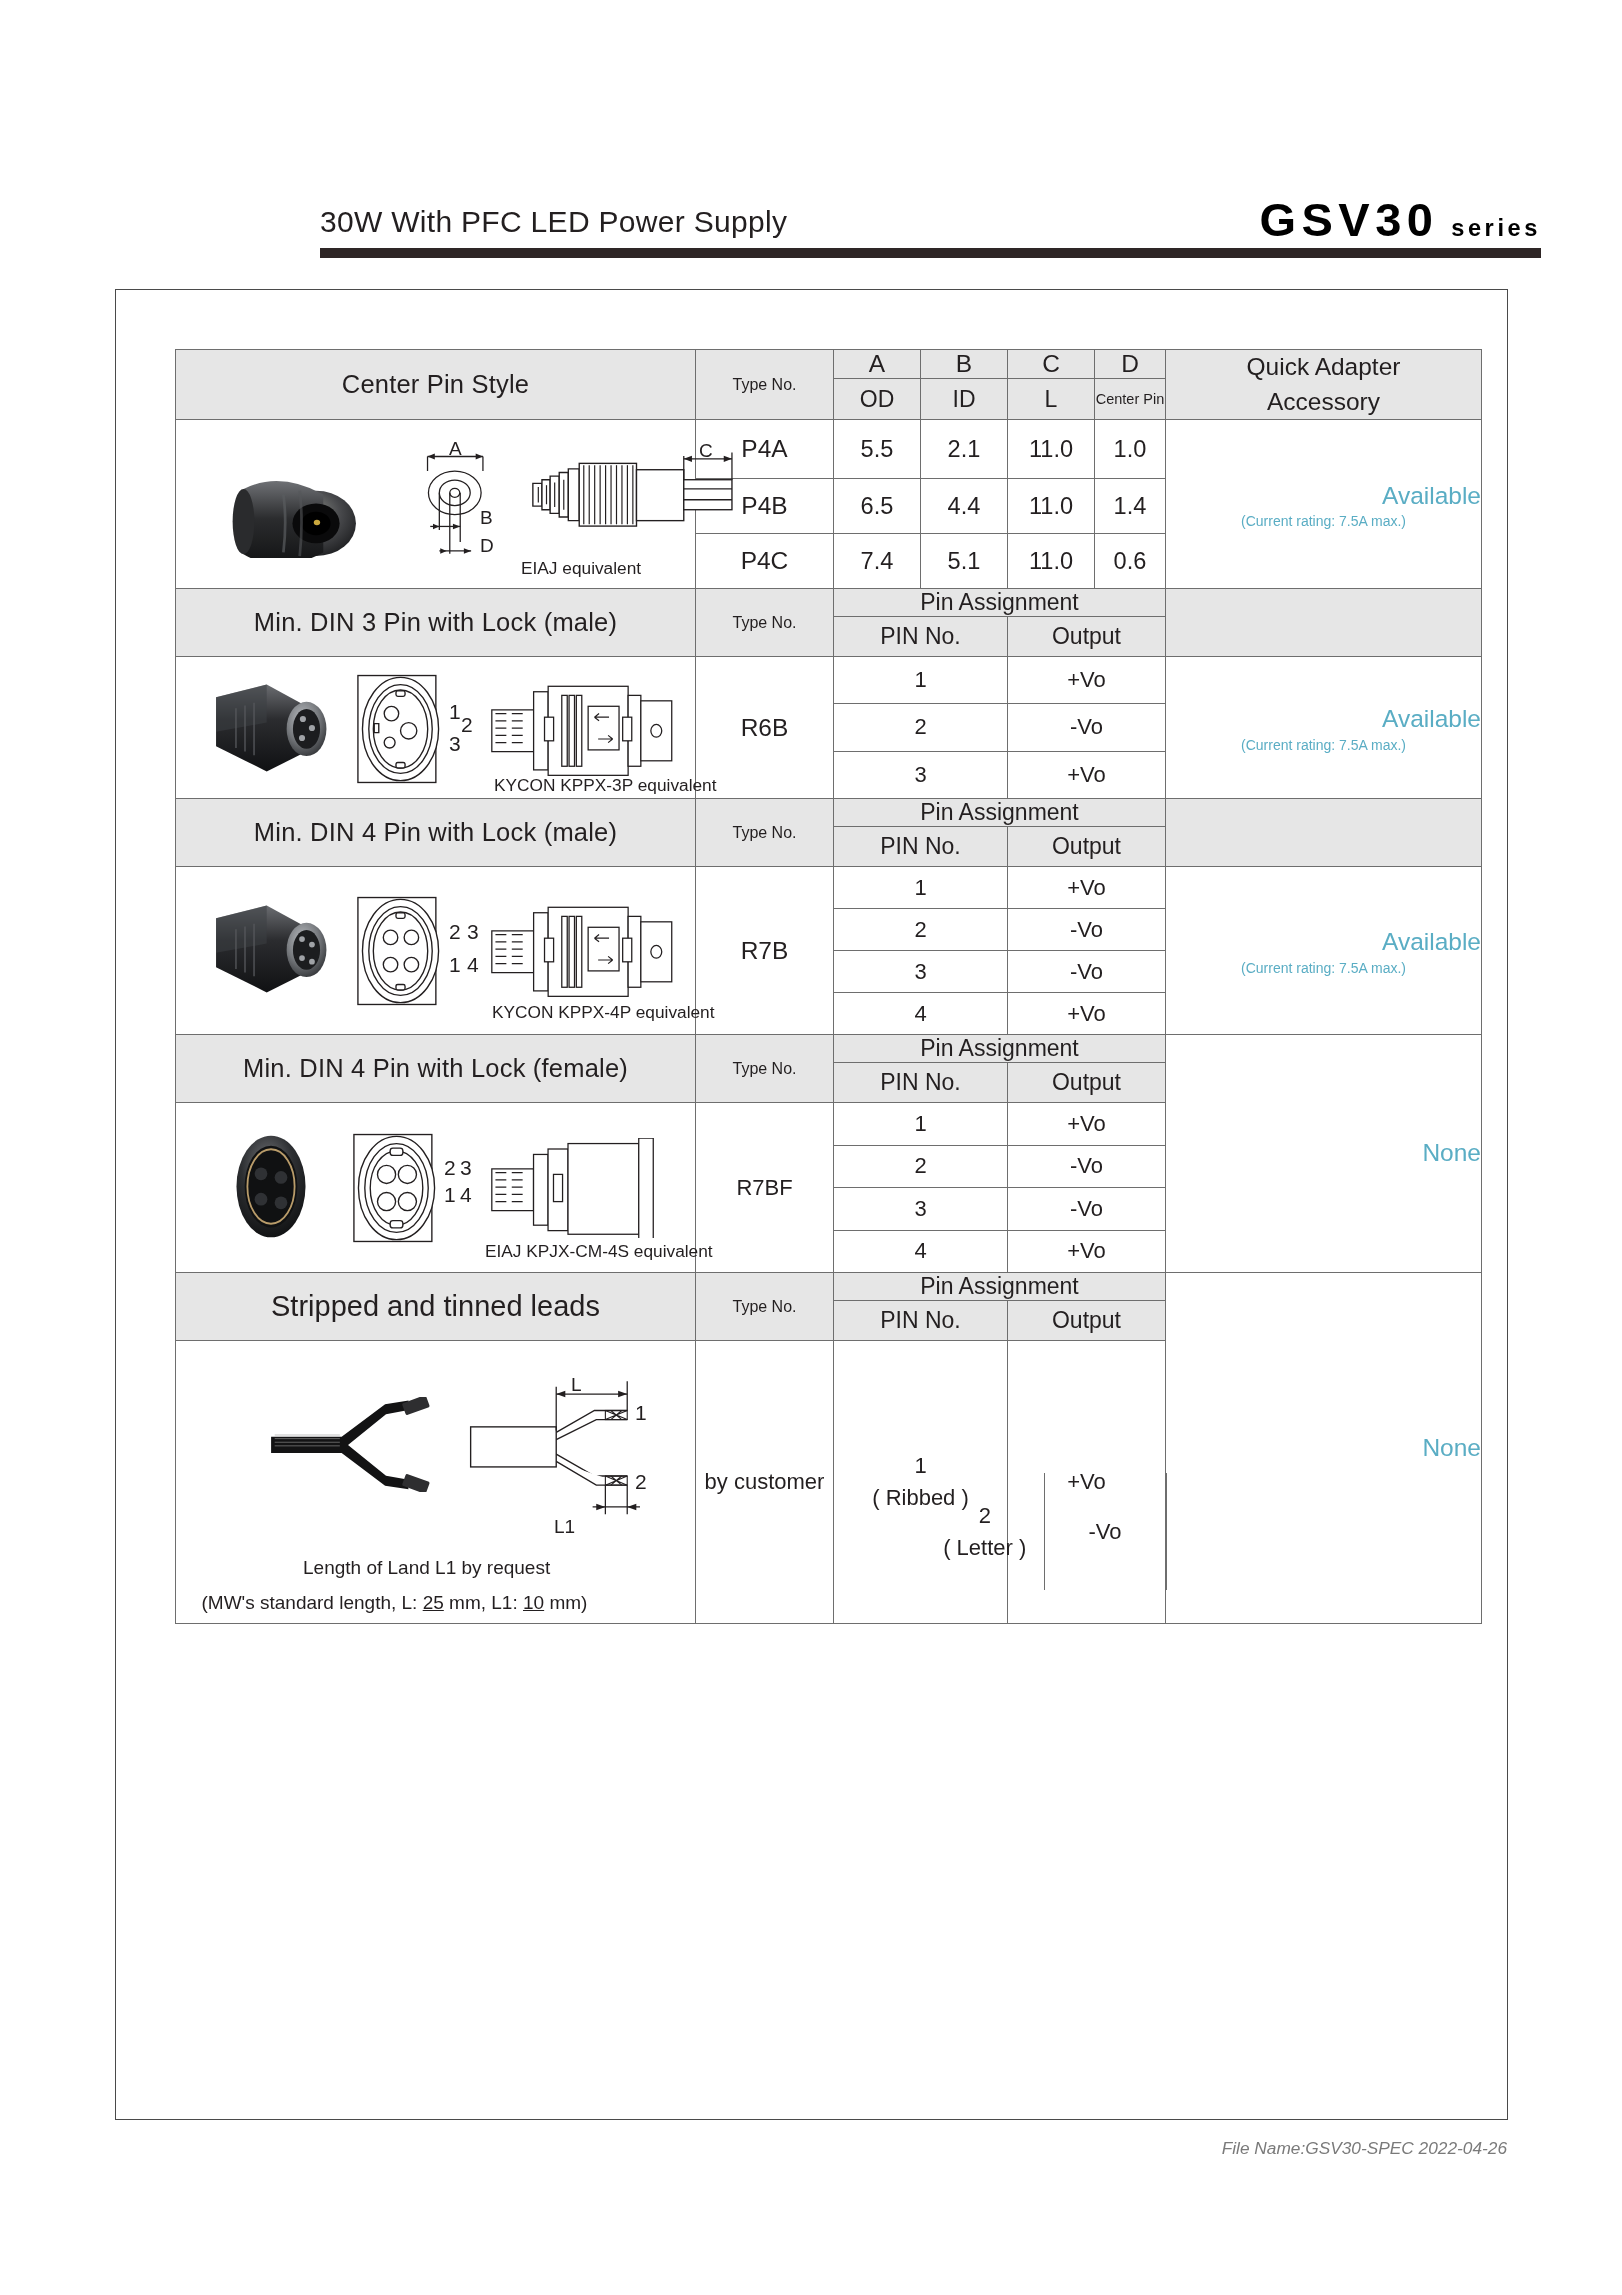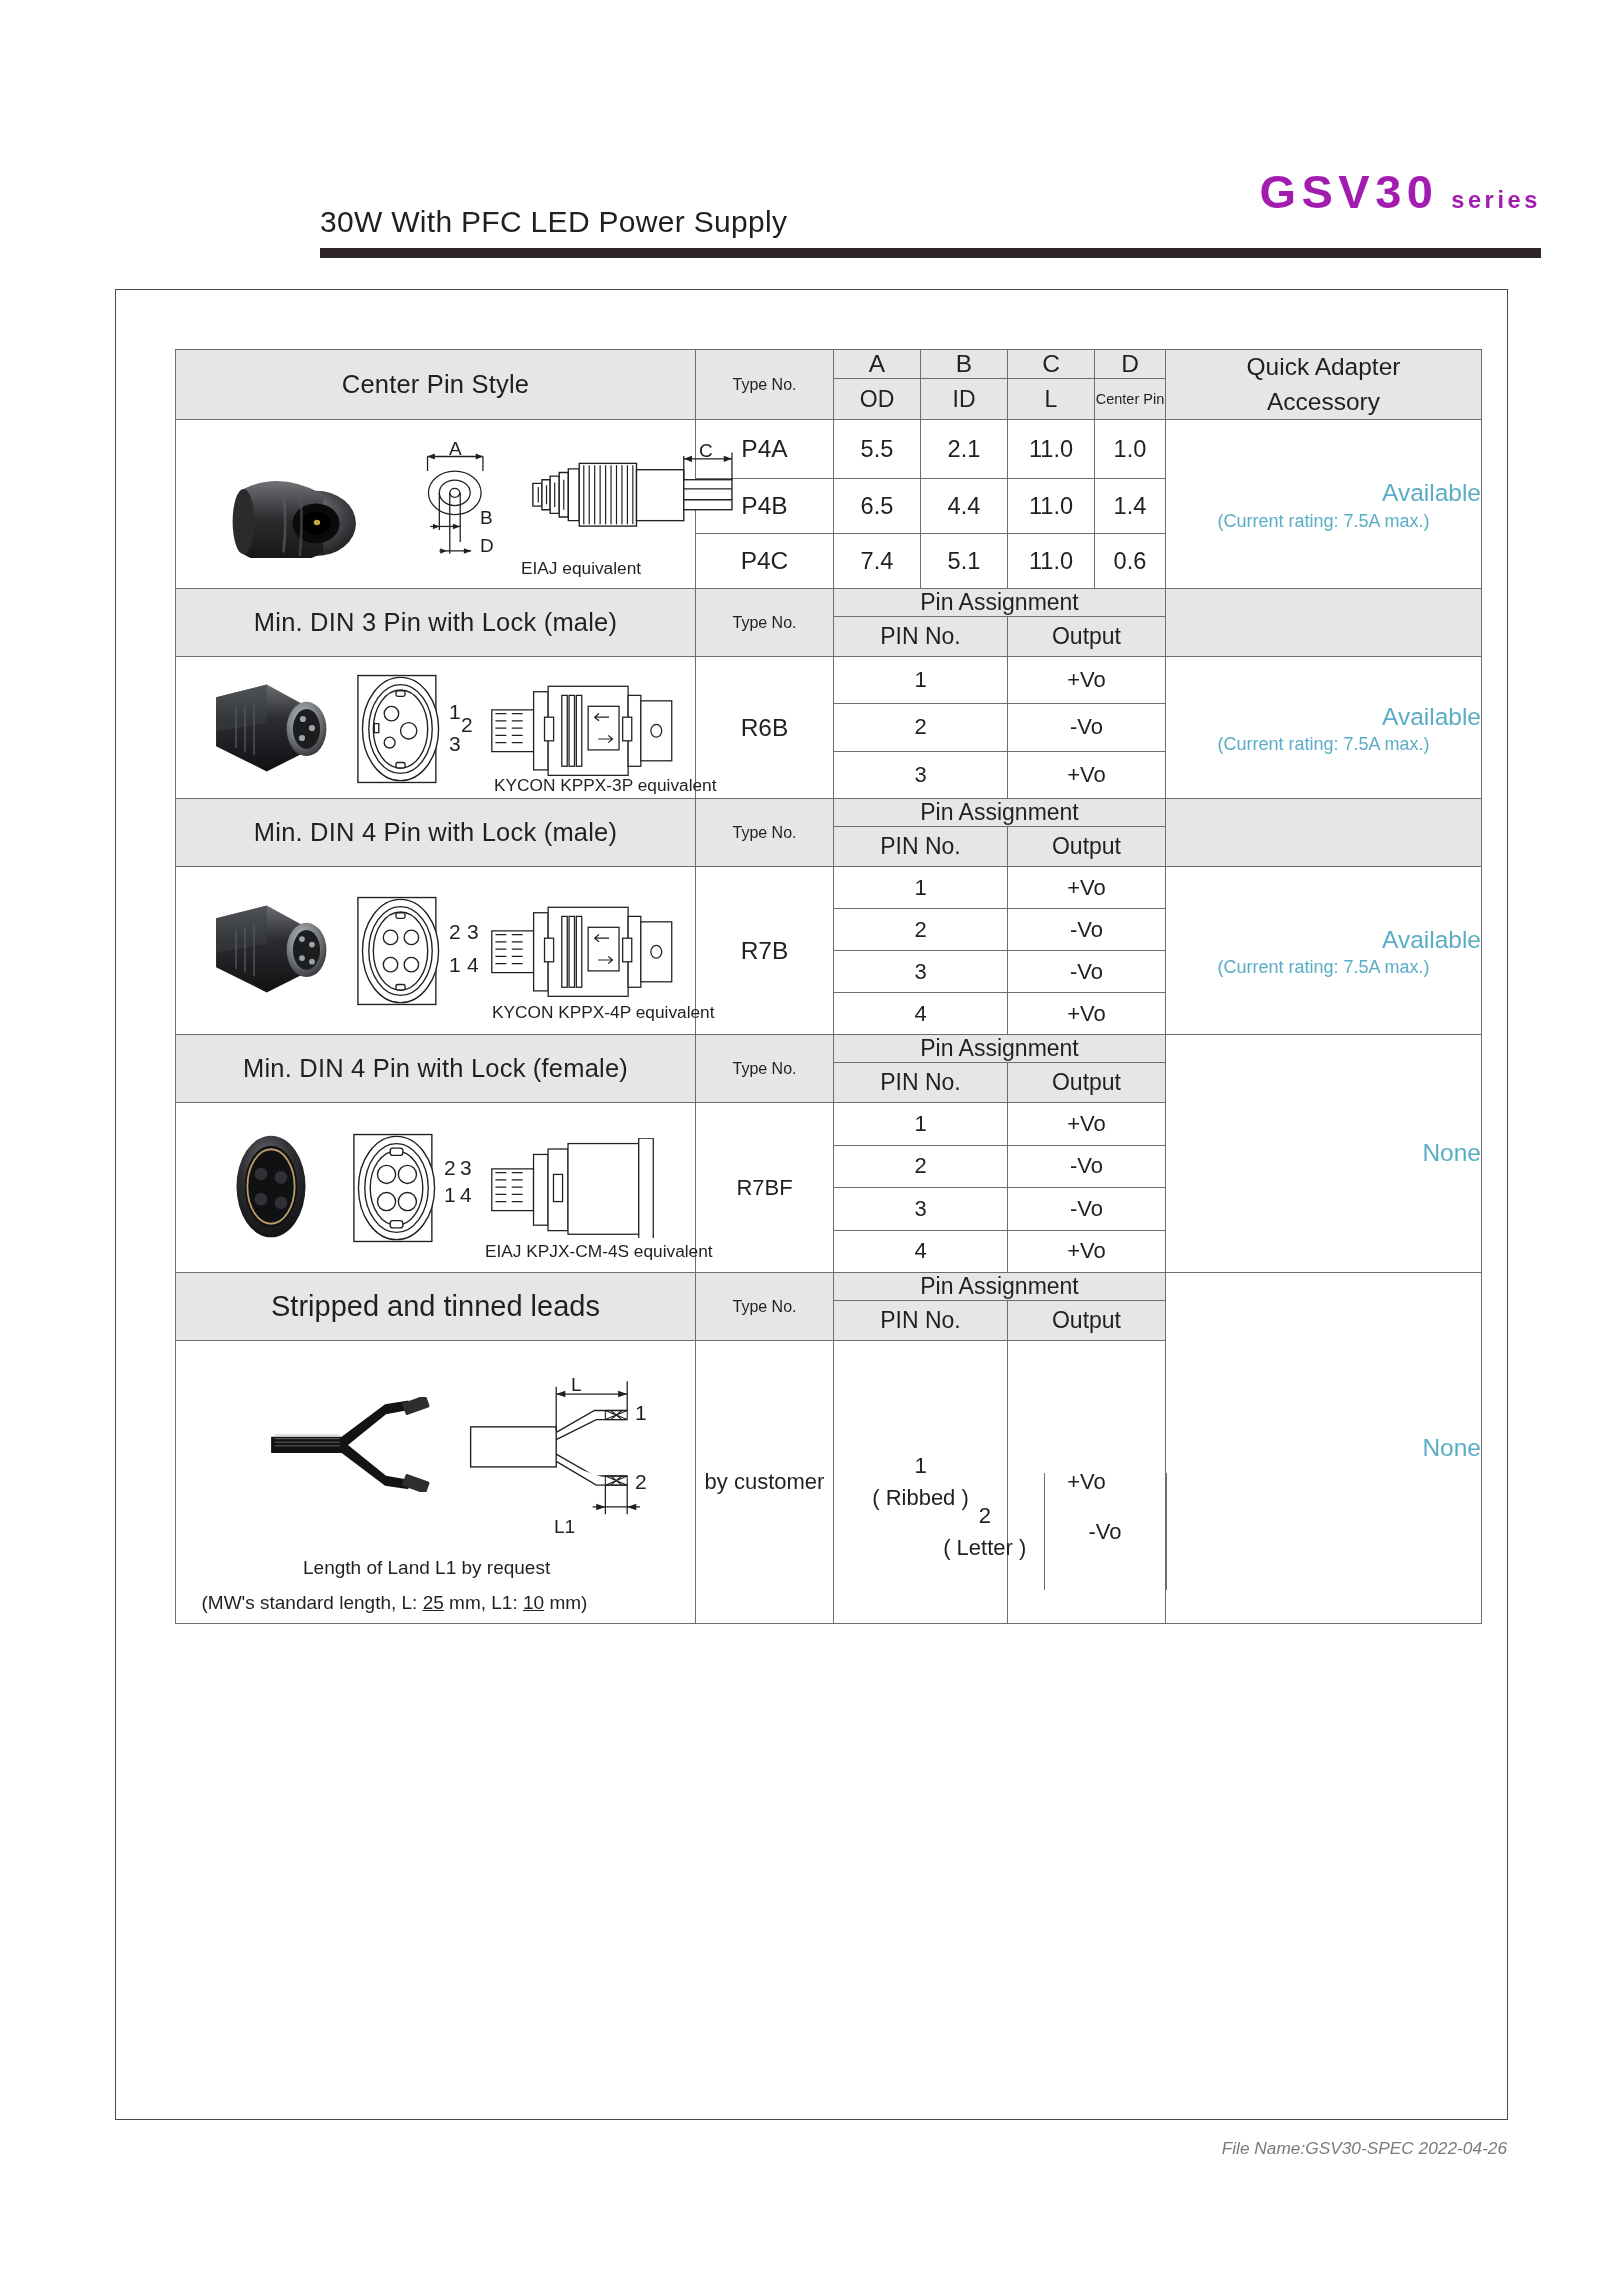--- a/index.html
+++ b/index.html
@@ -38,23 +38,23 @@
     padding: 1.8px 4.5px 2.7px 4.5px;
     line-height: 1;
   }
   .hdr-subtitle {
     position: absolute; left: 320px; top: 205px;
     font-size: 30px; font-weight: 400;
     color: #231f20; letter-spacing: 0.3px;
     white-space: nowrap;
   }
   .hdr-series {
-    position: absolute; right: 82px; top: 164px;
+    position: absolute; right: 82px; top: 192px;
     white-space: nowrap; text-align: right;
-    color: #a21caf;
+    color: #000000;
   }
   .hdr-series .model {
     font-size: 47px; font-weight: 700; letter-spacing: 5.5px;
   }
   .hdr-series .seriesword {
     font-size: 23.6px; font-weight: 700; letter-spacing: 3.6px;
     margin-left: 12.7px;
   }
   .hdr-rule {
     position: absolute; left: 320px; top: 248px;
@@ -84,21 +84,21 @@
     color: #231f20;
   }
   .shade { background: #e6e6e6; }
   .sectitle { font-size: 25.5px; letter-spacing: 0.2px; }
   .typeno { font-size: 16px; }
   .colhdr-big { font-size: 24.5px; }
   .colhdr-sm { font-size: 23px; }
   .colhdr-tiny { font-size: 14.5px; }
   .accent { color: #5aadc4; }
   .acc-main { font-size: 24.5px; line-height: 1.4; text-align: right; }
-  .acc-sub { font-size: 18px; }
+  .acc-sub { font-size: 14px; }
   .datacell { font-size: 23.6px; }
   .pinval { font-size: 22px; }
   .typeval { font-size: 24.5px; }
   .typeval-sm { font-size: 22px; }
   .pinlabel-2 { font-size: 22px; line-height: 1.45; }
 
   
   .diagcell { position: relative; background: #ffffff; }
   .diagwrap { position: relative; width: 100%; height: 100%; }
   .note { font-size: 17.3px; color: #231f20; white-space: nowrap; }

